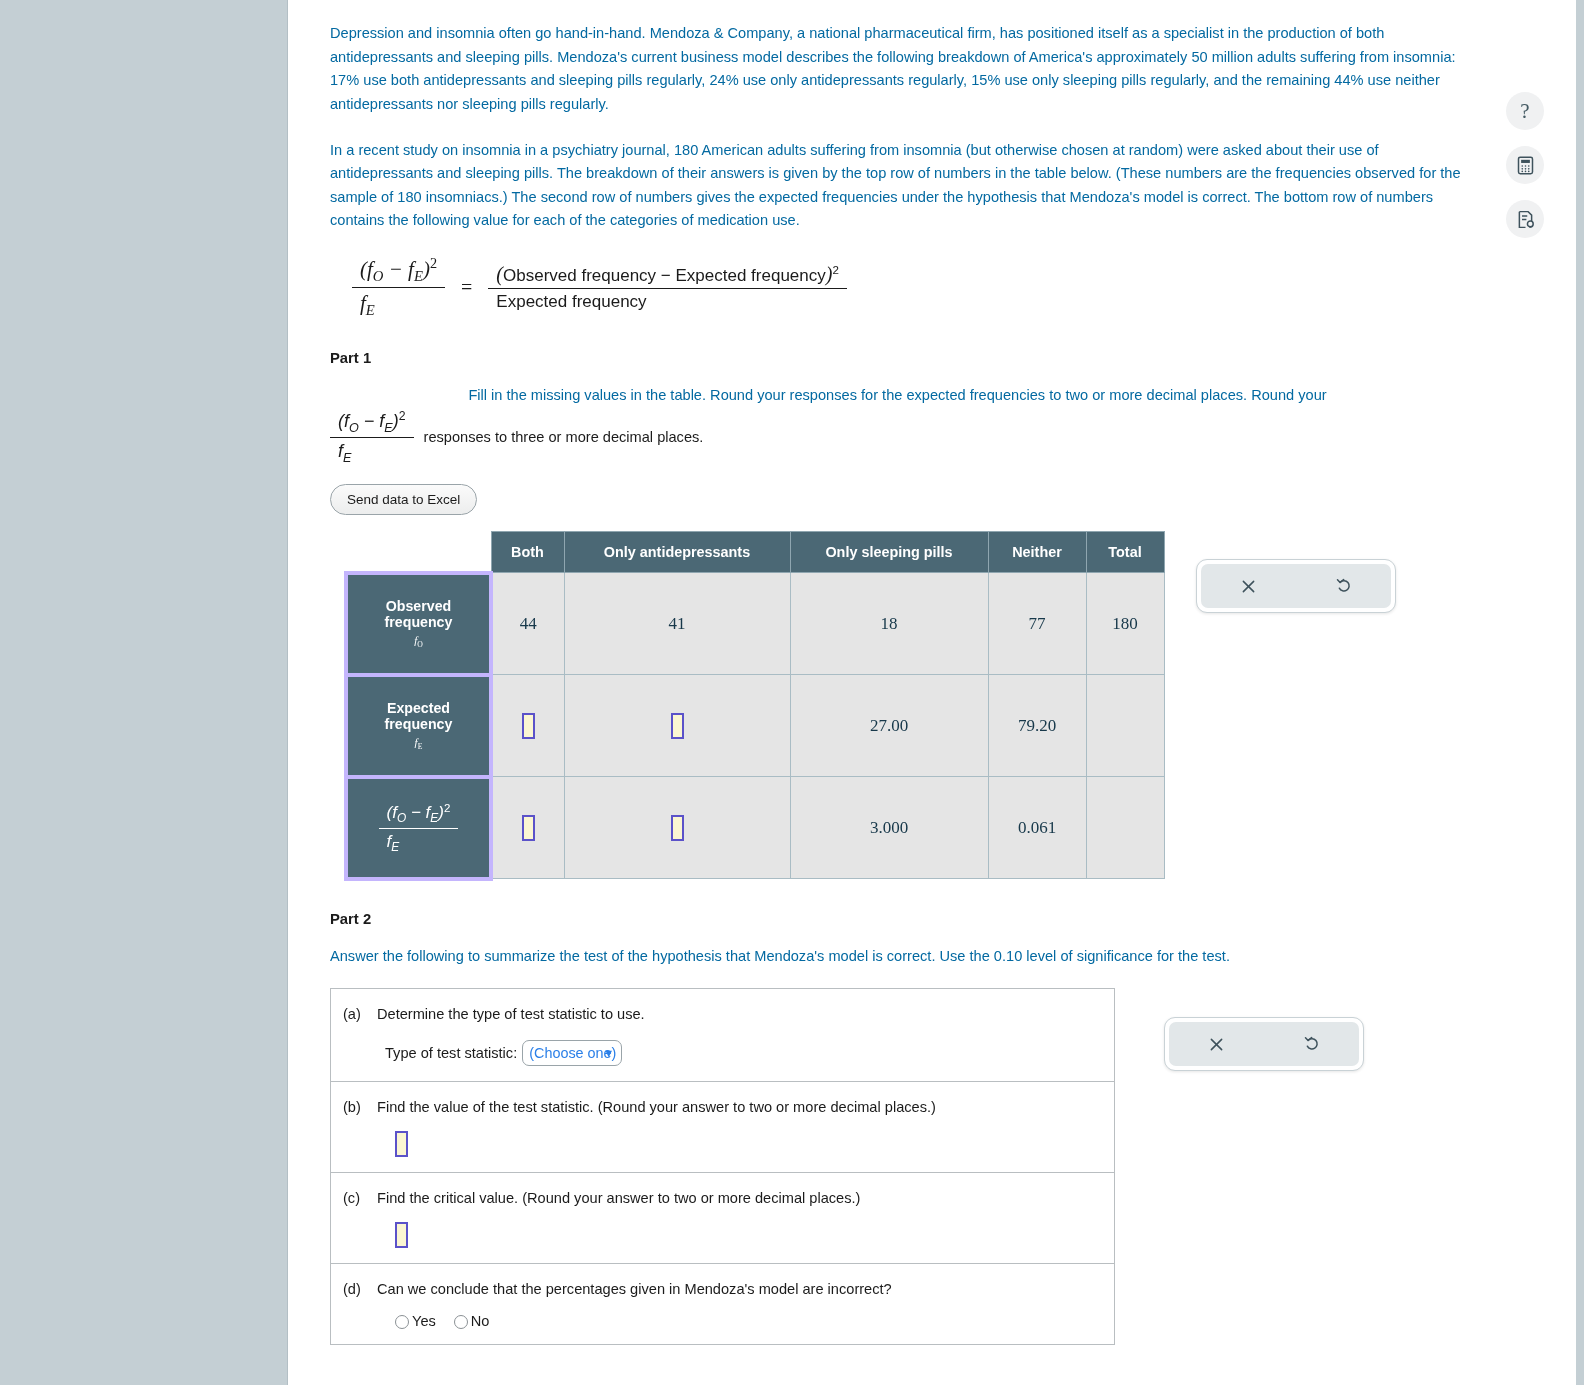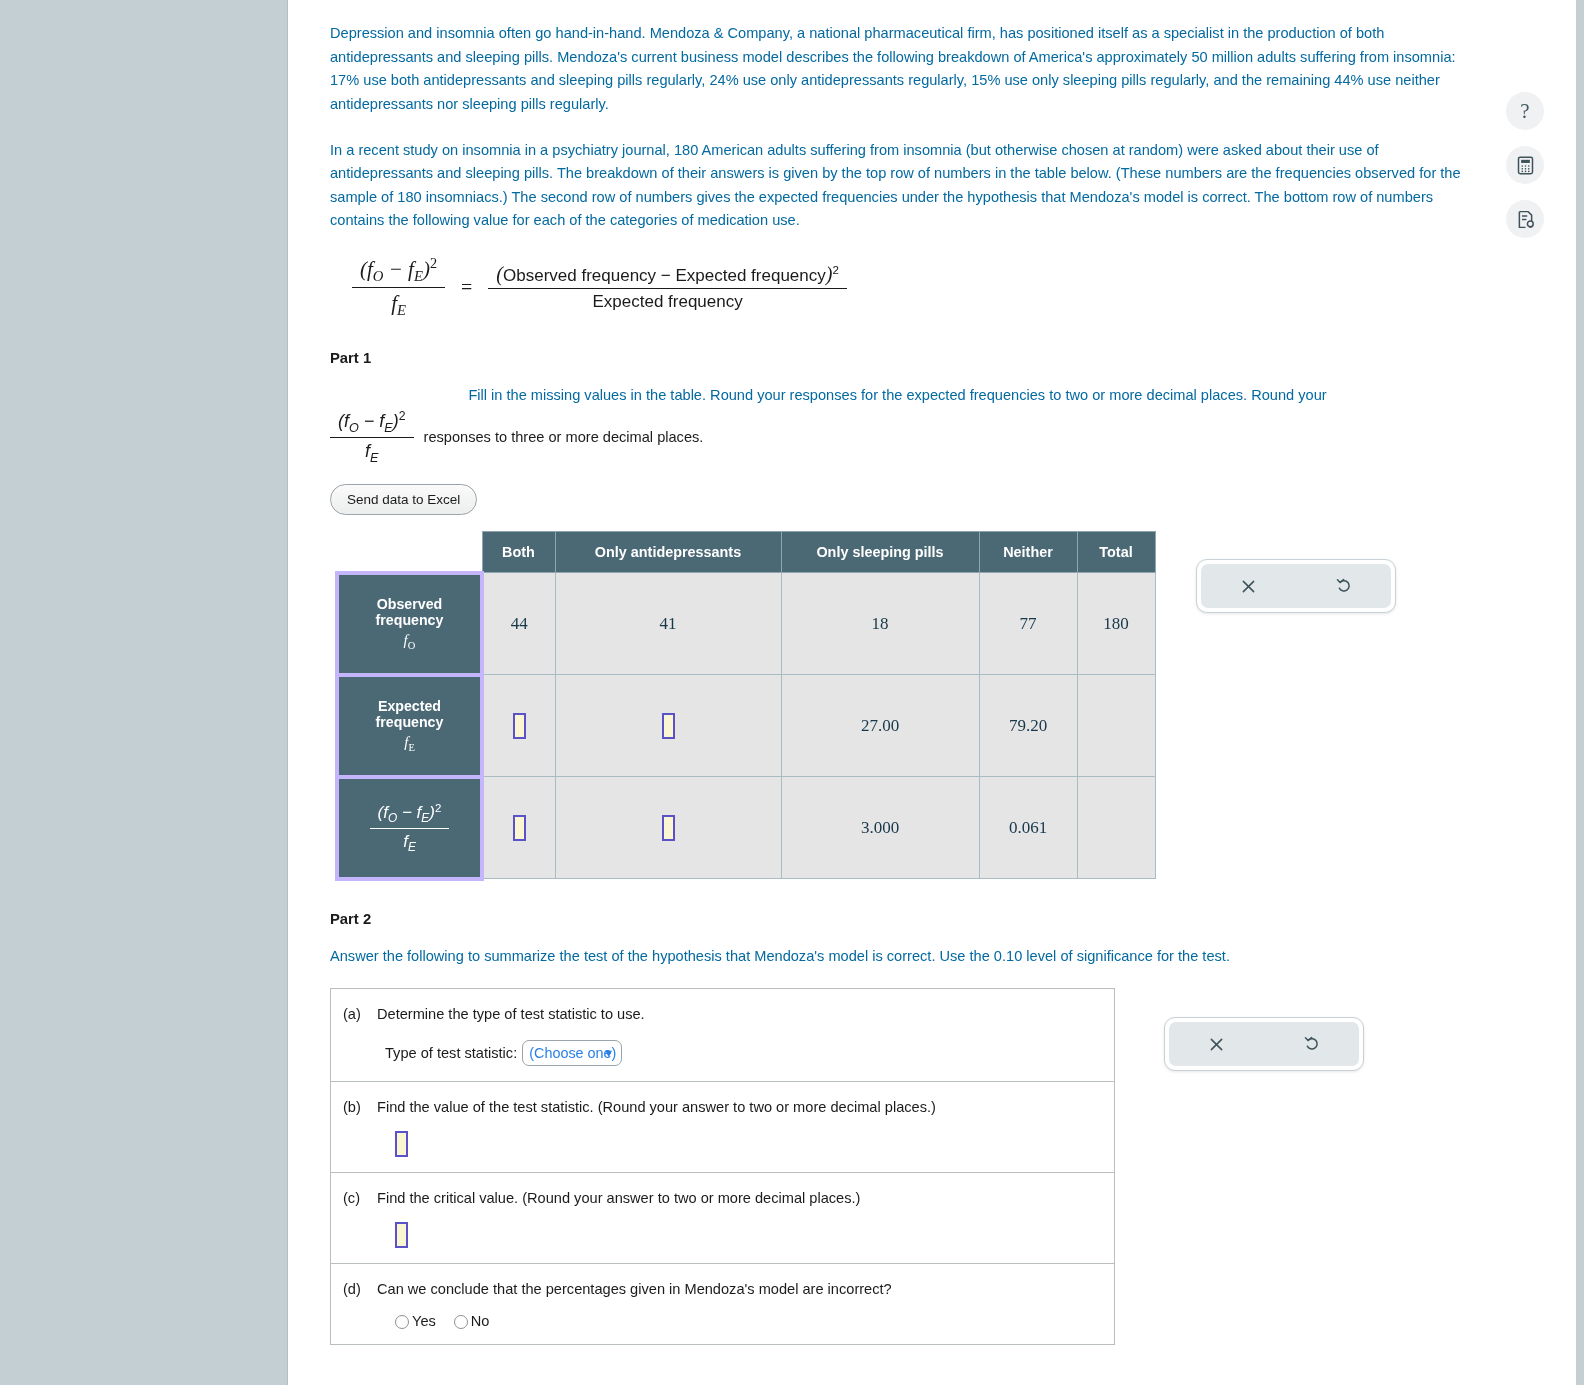--- a/index.html
+++ b/index.html
@@ -55,21 +55,21 @@
   }
   .tool-icon.qmark { font-size:21px; font-family:"Liberation Serif", serif; }
 
   
   .formula-block {
     margin:4px 0 26px 0;
     padding-left:22px;
     display:flex; align-items:center; gap:16px;
     font-family:"Liberation Serif", serif;
   }
-  .frac { display:inline-flex; flex-direction:column; align-items:center; vertical-align:middle; }
+  .frac { display:inline-flex; flex-direction:column; align-items:flex-start; vertical-align:middle; }
   .frac .top { padding:0 8px 2px 8px; }
   .frac .bar { height:1px; background:#1b1b1b; width:100%; }
   .frac .bot { padding:3px 8px 0 8px; }
   .ital { font-style:italic; }
   .sup { font-size:0.68em; vertical-align:super; font-style:normal; }
   .sub { font-size:0.70em; vertical-align:sub; font-style:italic; }
   .eqsign { font-size:20px; }
   .f-lhs { font-size:21px; }
   .f-rhs { font-size:17px; font-family:"Liberation Sans", sans-serif; }
   .f-rhs .ital { font-family:"Liberation Serif", serif; }
@@ -88,21 +88,21 @@
     border-radius:16px;
     background:linear-gradient(#fbfbfb,#eceded);
     font-size:13.5px;
     color:#1b1b1b;
     cursor:pointer;
   }
 
   
   table.freq {
     border-collapse:collapse;
-    margin-left:5px;
+    margin-left:14px;
     font-family:"Liberation Serif", serif;
   }
   table.freq th.colhead {
     background:#4b6875;
     color:#ffffff;
     font-family:"Liberation Sans", sans-serif;
     font-size:14.4px;
     font-weight:bold;
     padding:12px 14px;
     border:1px solid #8fa6b0;
@@ -132,21 +132,21 @@
     color:#17384a;
     background:#e5e5e5;
   }
   .c-both { width:73px; }
   .c-anti { width:226px; }
   .c-sleep { width:198px; }
   .c-neither { width:98px; }
   .c-total { width:78px; }
 
   .rowhead .sym { display:block; margin-top:4px; font-family:"Liberation Serif", serif;
-                  font-style:italic; font-weight:normal; font-size:15px; }
+                  font-style:italic; font-weight:normal; font-size:11px; }
   .rowhead .sym .sub { font-style:normal; }
 
   
   .ansbox {
     display:inline-block;
     width:13px; height:26px;
     background:#fbf6d2;
     border:2px solid #5b52c9;
     vertical-align:middle;
     cursor:text;

